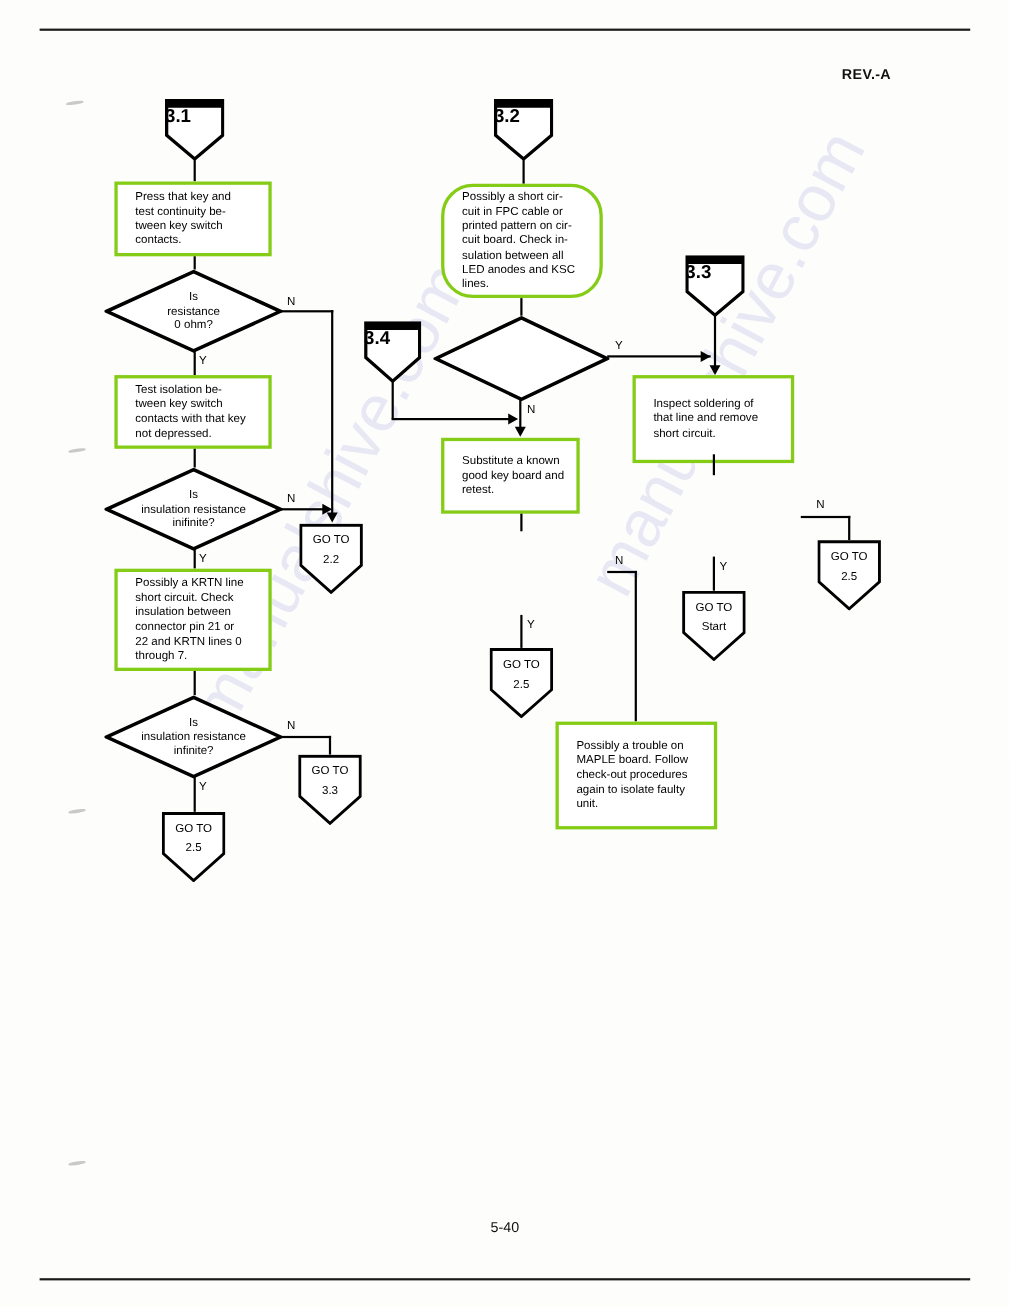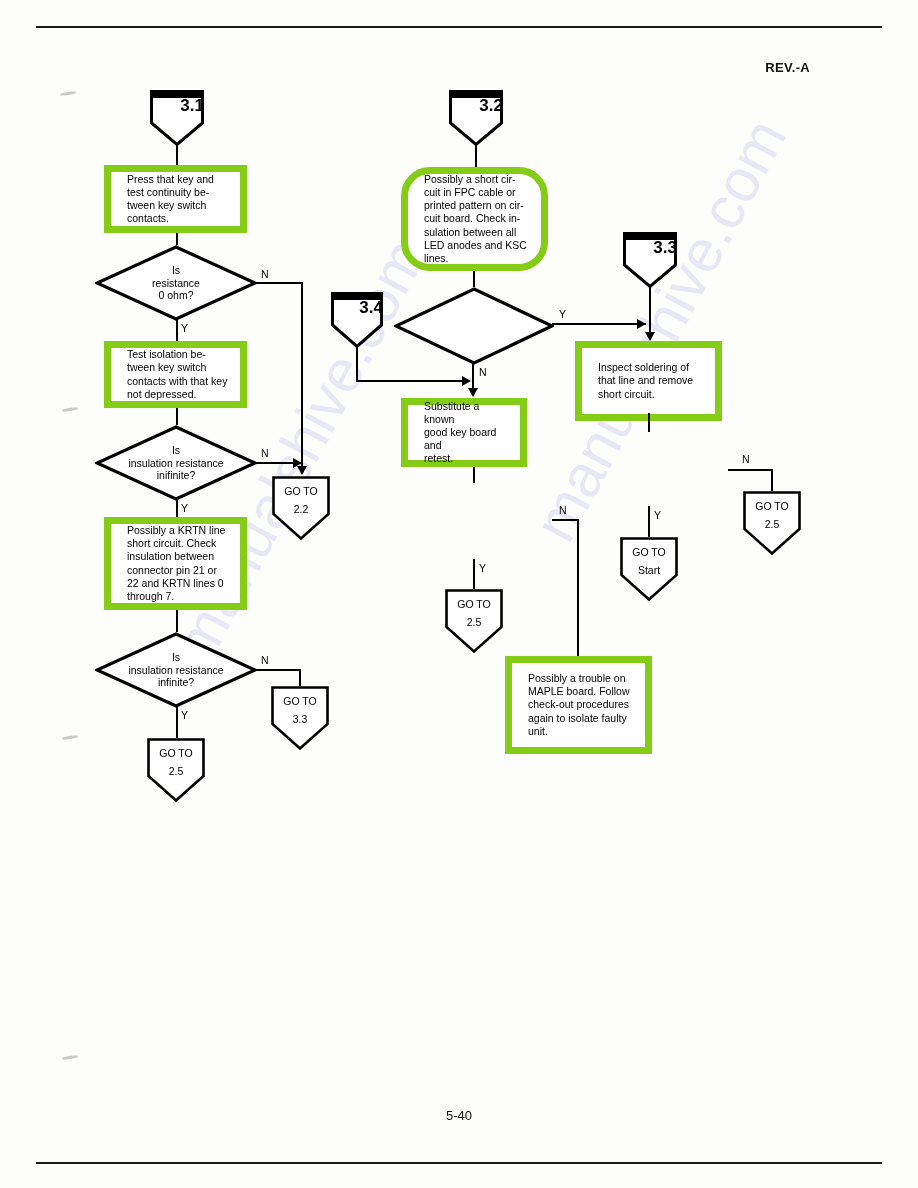--- a/index.html
+++ b/index.html
@@ -54,21 +54,21 @@
   }
 
   
   .node {
     position: absolute;
     box-sizing: border-box;
   }
 
   
   .proc {
-    border: 7px solid #84cc16;
+    border: 3px solid #84cc16;
     background: #fff;
     display: flex;
     align-items: center;
     justify-content: flex-start;
   }
   .proc .txt {
     font-size: 10.5px;
     line-height: 13.2px;
     color: #000;
     padding: 0 10px 0 16px;
@@ -92,21 +92,21 @@
     pointer-events: none;
   }
 
   
   .connector { }
   .connector svg { position: absolute; left: 0; top: 0; display: block; }
   .connector .txt {
     position: absolute;
     left: 0;
     width: 100%;
-    text-align: right;
+    text-align: left;
     color: #000;
     pointer-events: none;
   }
   .connector.tag .txt {
     top: 6px;
     font-size: 17px;
     font-weight: bold;
   }
   .connector.goto .txt-a {
     position: absolute; left: 0; width: 100%;

